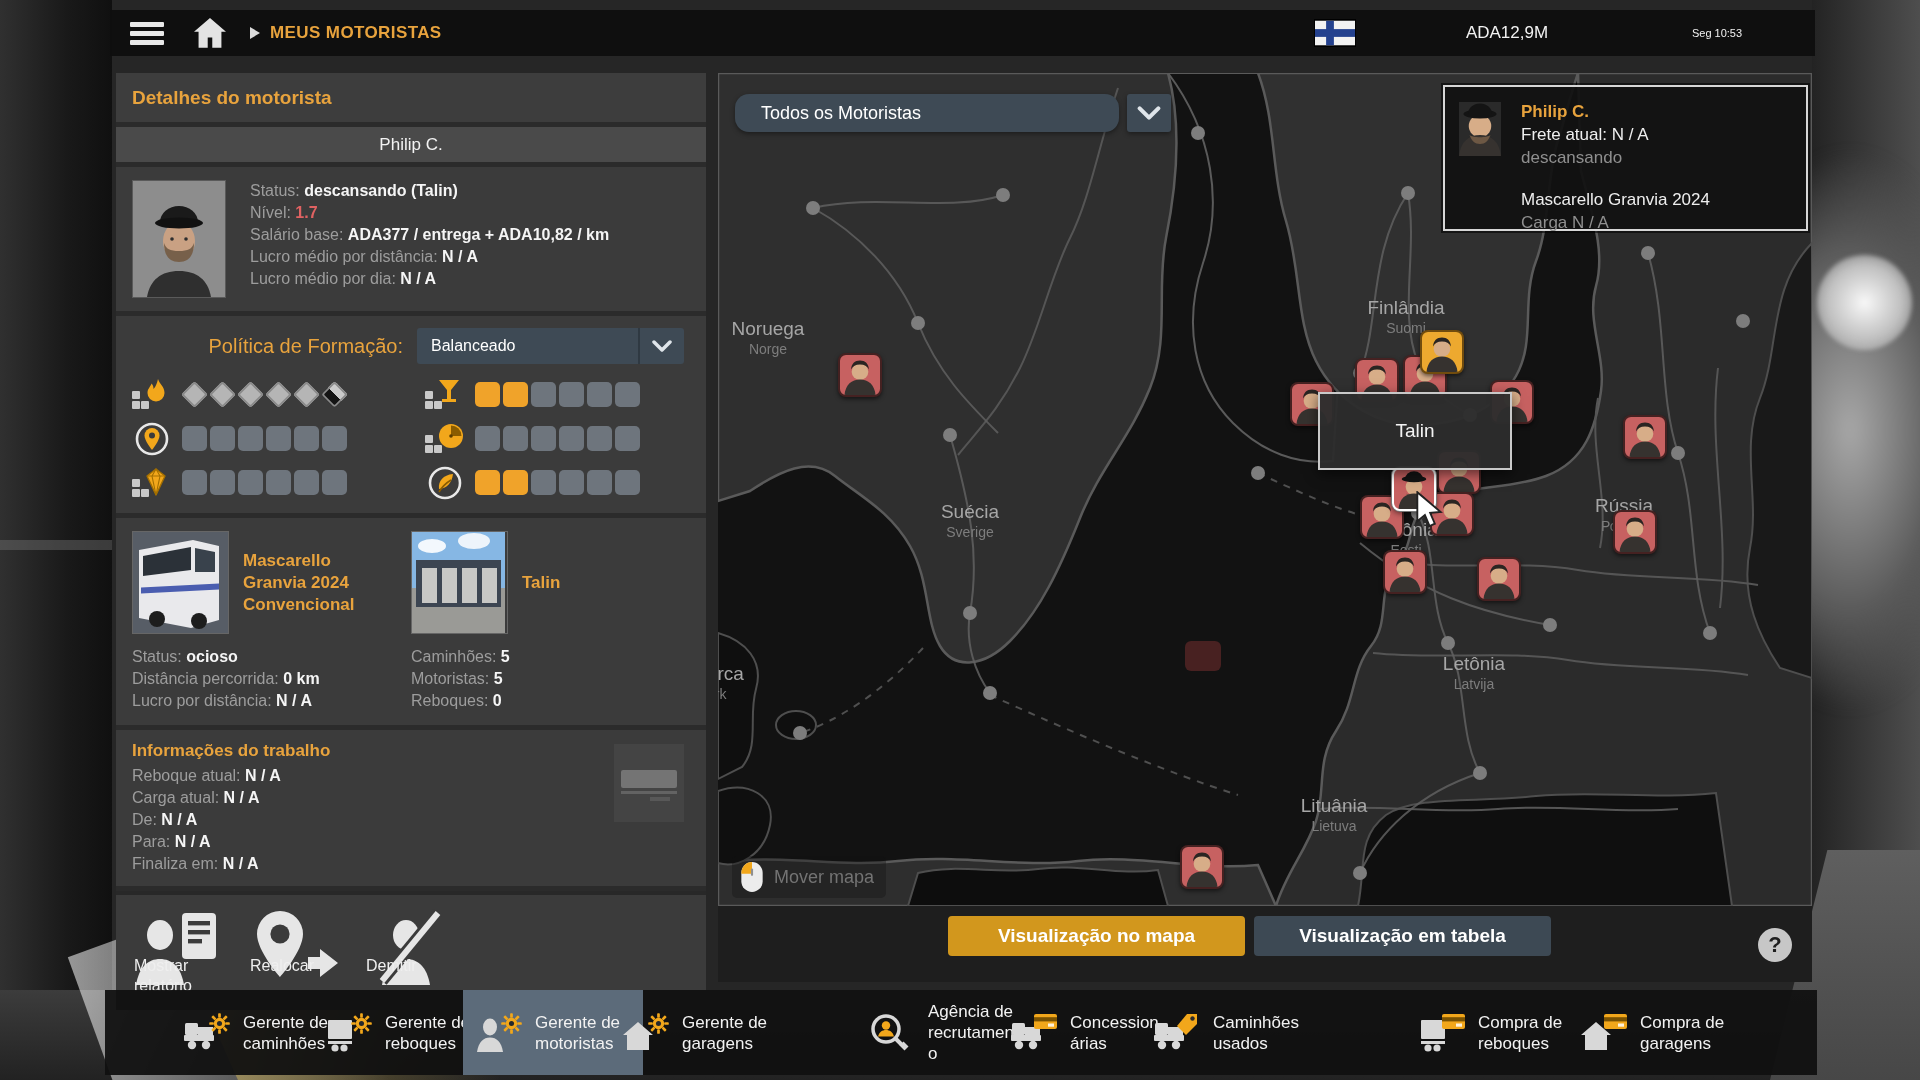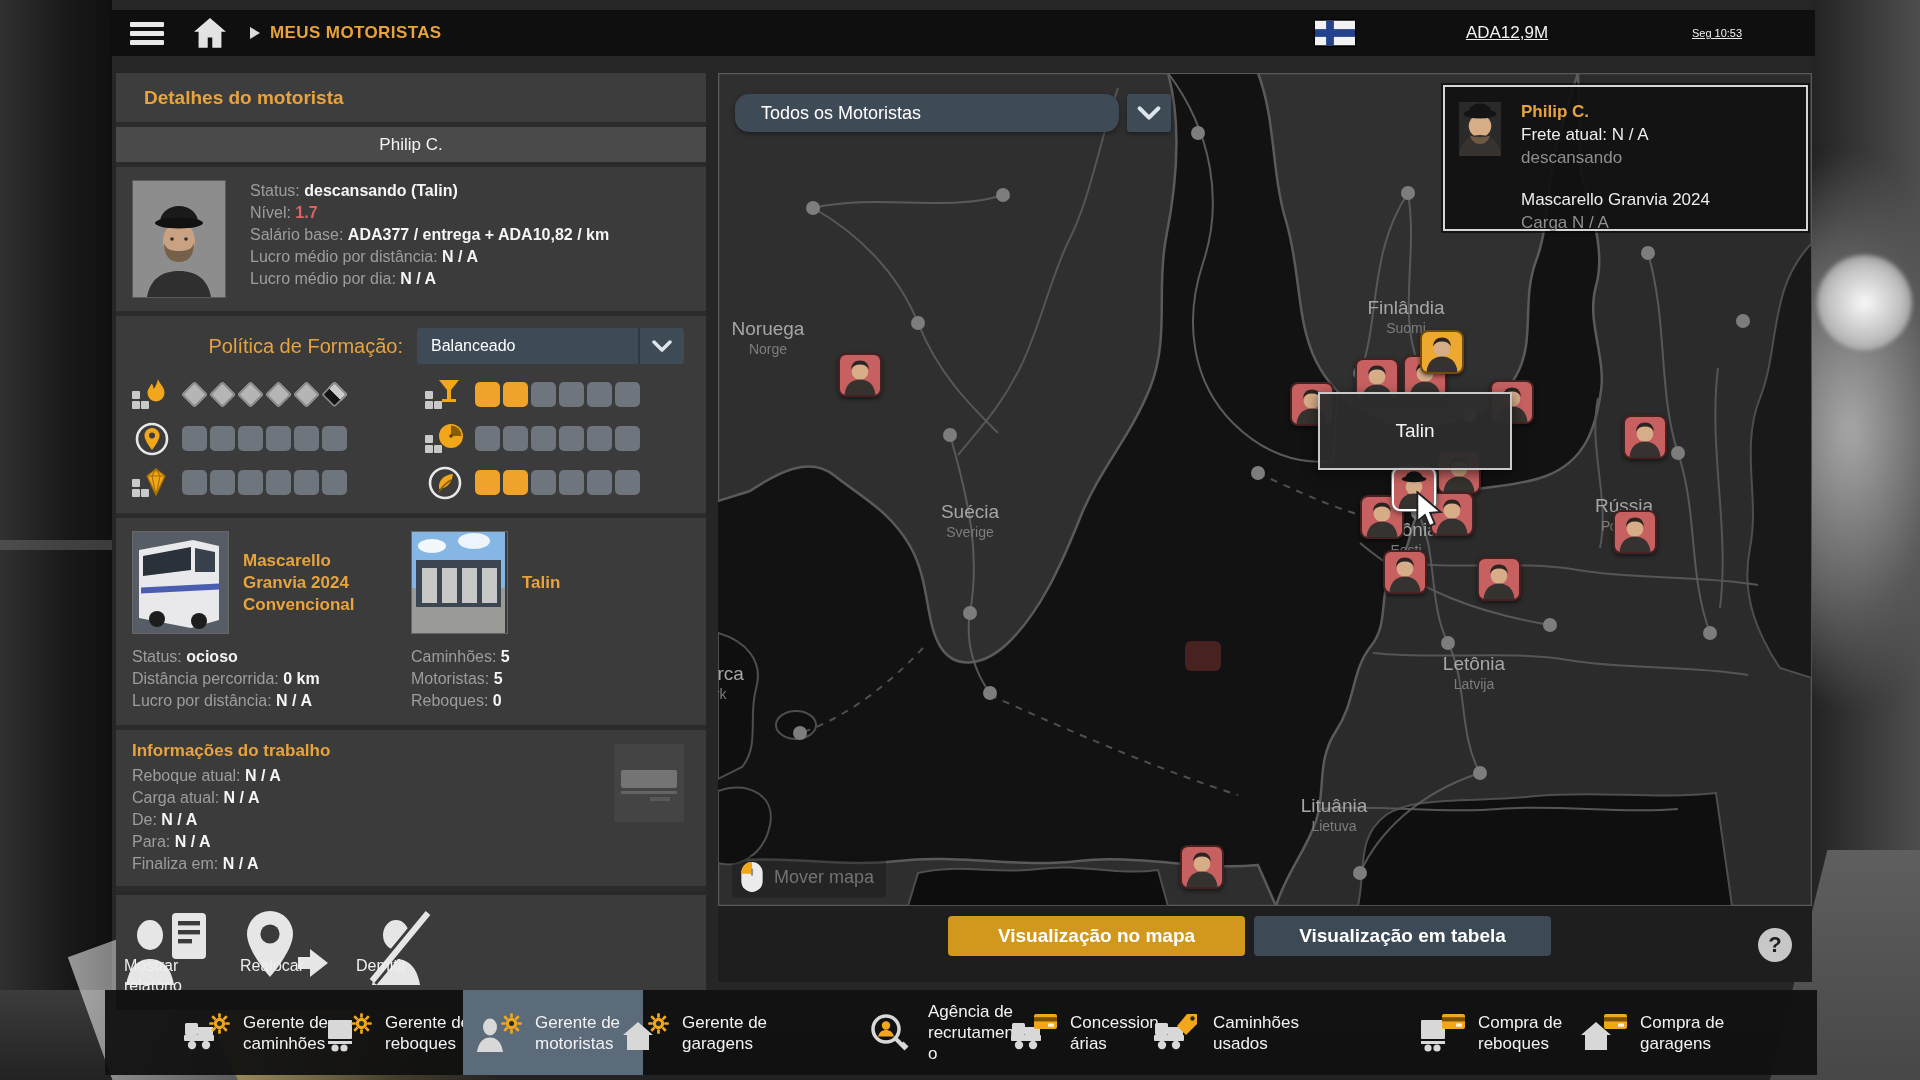--- a/index.html
+++ b/index.html
@@ -27,30 +27,30 @@
 
   
   .topbar{position:absolute;left:110px;top:10px;width:1705px;height:46px;z-index:5;
       background:rgba(15,15,15,.96);display:flex;align-items:center;}
   .burger{width:34px;height:23px;margin-left:20px;display:flex;flex-direction:column;justify-content:space-between;cursor:pointer;}
   .burger span{display:block;height:5px;background:#e9e9e9;border-radius:1px;}
   .home-btn{margin-left:30px;width:32px;height:30px;cursor:pointer;}
   .crumb-arrow{margin-left:24px;width:0;height:0;border-left:10px solid #dcdcdc;
       border-top:6px solid transparent;border-bottom:6px solid transparent;}
   .crumb{margin-left:10px;color:#e8a33d;font-weight:bold;font-size:17px;letter-spacing:.4px;}
-  .tb-right{margin-left:auto;display:flex;align-items:center;text-decoration:underline;}
+  .tb-right{margin-left:auto;display:flex;align-items:center;}
   .flag{width:40px;height:26px;margin-right:92px;box-shadow:0 0 0 1px #000;}
   .money{font-size:17px;color:#f2f2f2;width:120px;text-align:center;margin-right:90px;}
   .clock{font-size:11px;color:#f2f2f2;width:120px;text-align:center;margin-right:38px;}
 
   
   .panel{position:absolute;left:116px;top:73px;width:590px;height:894px;z-index:5;
       background:#2b2b2b;display:flex;flex-direction:column;gap:5px;}
   .sec{background:#3b3b3b;flex:none;}
-  .p-title{height:49px;line-height:49px;padding-left:28px;color:#e8a33d;font-size:19px;font-weight:bold;background:#3d3d3d;}
+  .p-title{height:49px;line-height:49px;padding-left:16px;color:#e8a33d;font-size:19px;font-weight:bold;background:#3d3d3d;}
   .p-name{height:35px;line-height:35px;text-align:center;background:#4a4a4a;color:#f3f3f3;font-size:17px;}
   .p-info{display:flex;gap:24px;padding:13px 16px;}
   .avatar{width:92px;height:116px;flex:none;border:1px solid #5a5a5a;background:#8d8d8d;}
   .rows .row{font-size:16px;line-height:22px;}
   .lbl{color:#9d9d9d;}
   .val{color:#f5f5f5;font-weight:bold;}
   .val.red{color:#e06262;}
 
   .p-skills{padding:10px 16px 14px;}
   .policy-row{display:flex;align-items:center;justify-content:flex-end;gap:14px;margin:2px 6px 14px 0;}
@@ -75,21 +75,21 @@
   .veh{display:flex;gap:14px;width:50%;align-items:center;}
   .thumb{width:95px;height:101px;flex:none;border:1px solid #666;}
   .veh-name{color:#e8a33d;font-size:17px;font-weight:bold;line-height:22px;max-width:135px;}
   .veh-stats{display:flex;margin-top:12px;}
   .veh-stats .rows{width:50%;}
 
   .p-job{padding:11px 16px;position:relative;}
   .job-title{color:#e8a33d;font-size:17px;font-weight:bold;margin-bottom:4px;}
   .trailer-ghost{position:absolute;right:22px;top:14px;width:70px;height:78px;opacity:.85;}
 
-  .p-actions{flex:1;display:flex;gap:24px;padding:14px 8px;border-top:4px solid #282828;}
+  .p-actions{flex:1;display:flex;gap:24px;padding:14px 18px;border-top:4px solid #282828;}
   .action{width:92px;display:flex;flex-direction:column;gap:7px;color:#efefef;font-size:16px;line-height:20px;cursor:pointer;}
   .action .aicon{height:40px;}
 
   
   .map-wrap{position:absolute;left:718px;top:73px;width:1094px;height:909px;z-index:5;background:#1e1e1e;}
   .map-area{position:absolute;left:0;top:0;right:0;height:833px;overflow:hidden;background:#121212;}
   .map-svg{position:absolute;inset:0;}
   .map-label{position:absolute;transform:translateX(-50%);text-align:center;color:#a6a6a6;
       font-size:19px;line-height:21px;pointer-events:none;white-space:nowrap;}
   .map-label .sub{font-size:14px;color:#7d7d7d;}

